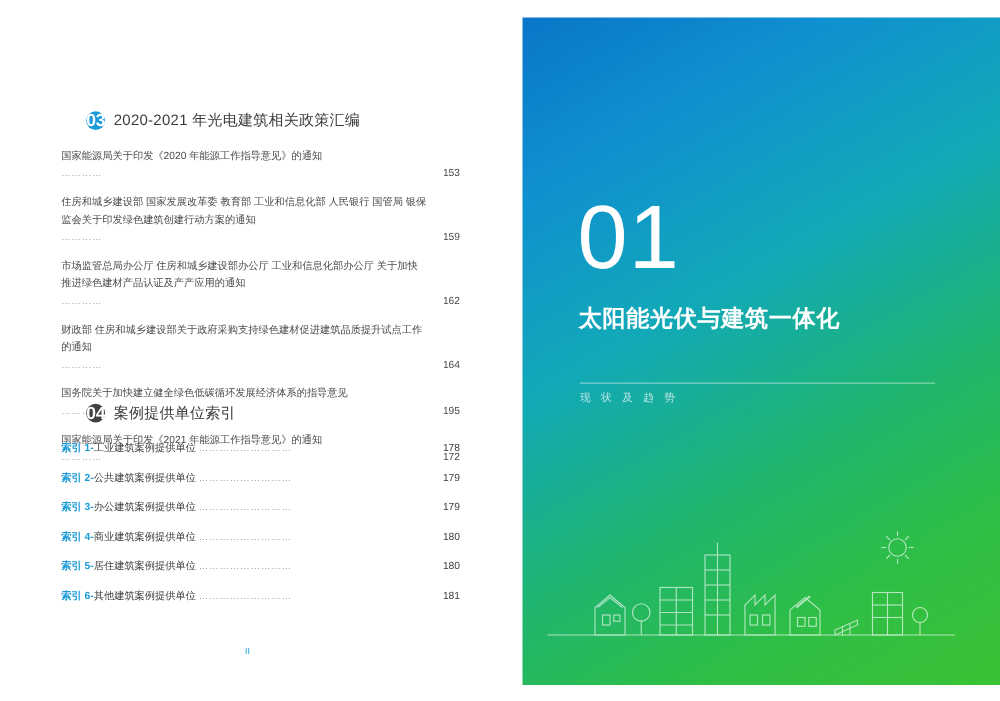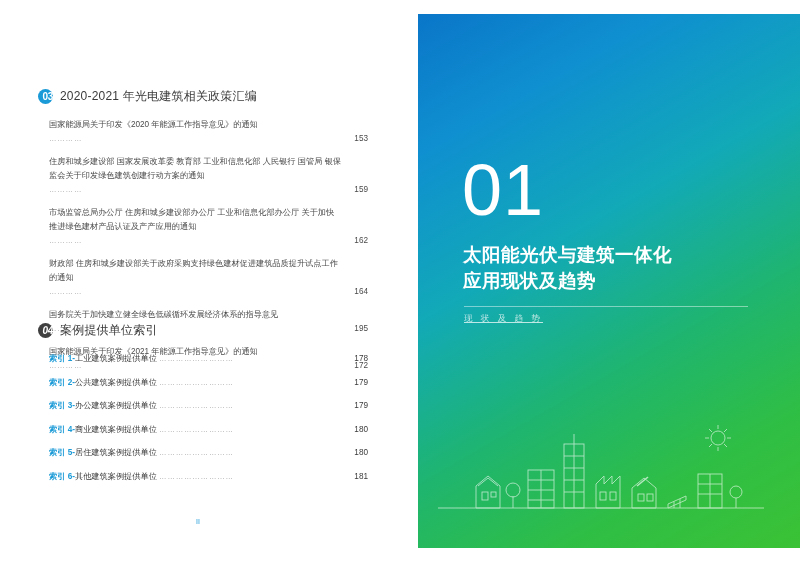--- a/index.html
+++ b/index.html
@@ -44,28 +44,29 @@
     align-items: center;
     gap: 7px;
     margin-bottom: 13px;
   }
   .sec-num {
     width: 15px;
     height: 15px;
     border-radius: 50%;
     background: #1a9ad7;
     color: #ffffff;
-    font-size: 10px;
+    font-size: 14px;
     line-height: 15px;
     text-align: right;
     font-weight: bold;
     flex: 0 0 auto;
     letter-spacing: -0.3px;
-  }
-  .sec-num.green { background: #404040; font-style: italic; }
+    margin-left: 31px;
+  }
+  .sec-num.green { background: #404040; }
   .sec-title {
     font-size: 12px;
     color: #3a3a3a;
     letter-spacing: 0.2px;
     white-space: nowrap;
   }
 
   .entry {
     position: relative;
     margin-bottom: 9px;
@@ -170,21 +171,20 @@
     background: rgba(255,255,255,0.45);
   }
 
   .cover-sub {
     position: absolute;
     left: 46px;
     top: 299px;
     font-size: 8.5px;
     color: rgba(255,255,255,0.72);
     letter-spacing: 3px;
-    text-decoration: underline;
   }
 
   
   .skyline {
     position: absolute;
     left: 0;
     bottom: 24px;
     width: 366px;
     height: 120px;
     opacity: 0.75;
@@ -285,21 +285,20 @@
 
     <div class="page-num-left">II</div>
   </div>
 
   <div class="page-right">
 
     <div class="cover-big-num">01</div>
 
     <div class="cover-title">
       <div>太阳能光伏与建筑一体化</div>
-      <div>应用现状及趋势</div>
     </div>
 
     <div class="cover-rule"></div>
 
     <div class="cover-sub">现 状 及 趋 势</div>
 
     <svg class="skyline" viewBox="0 0 366 120">
       <g fill="none" stroke="#ffffff" stroke-width="0.9" opacity="0.85">
 
         <line x1="20" y1="104" x2="346" y2="104"></line>

